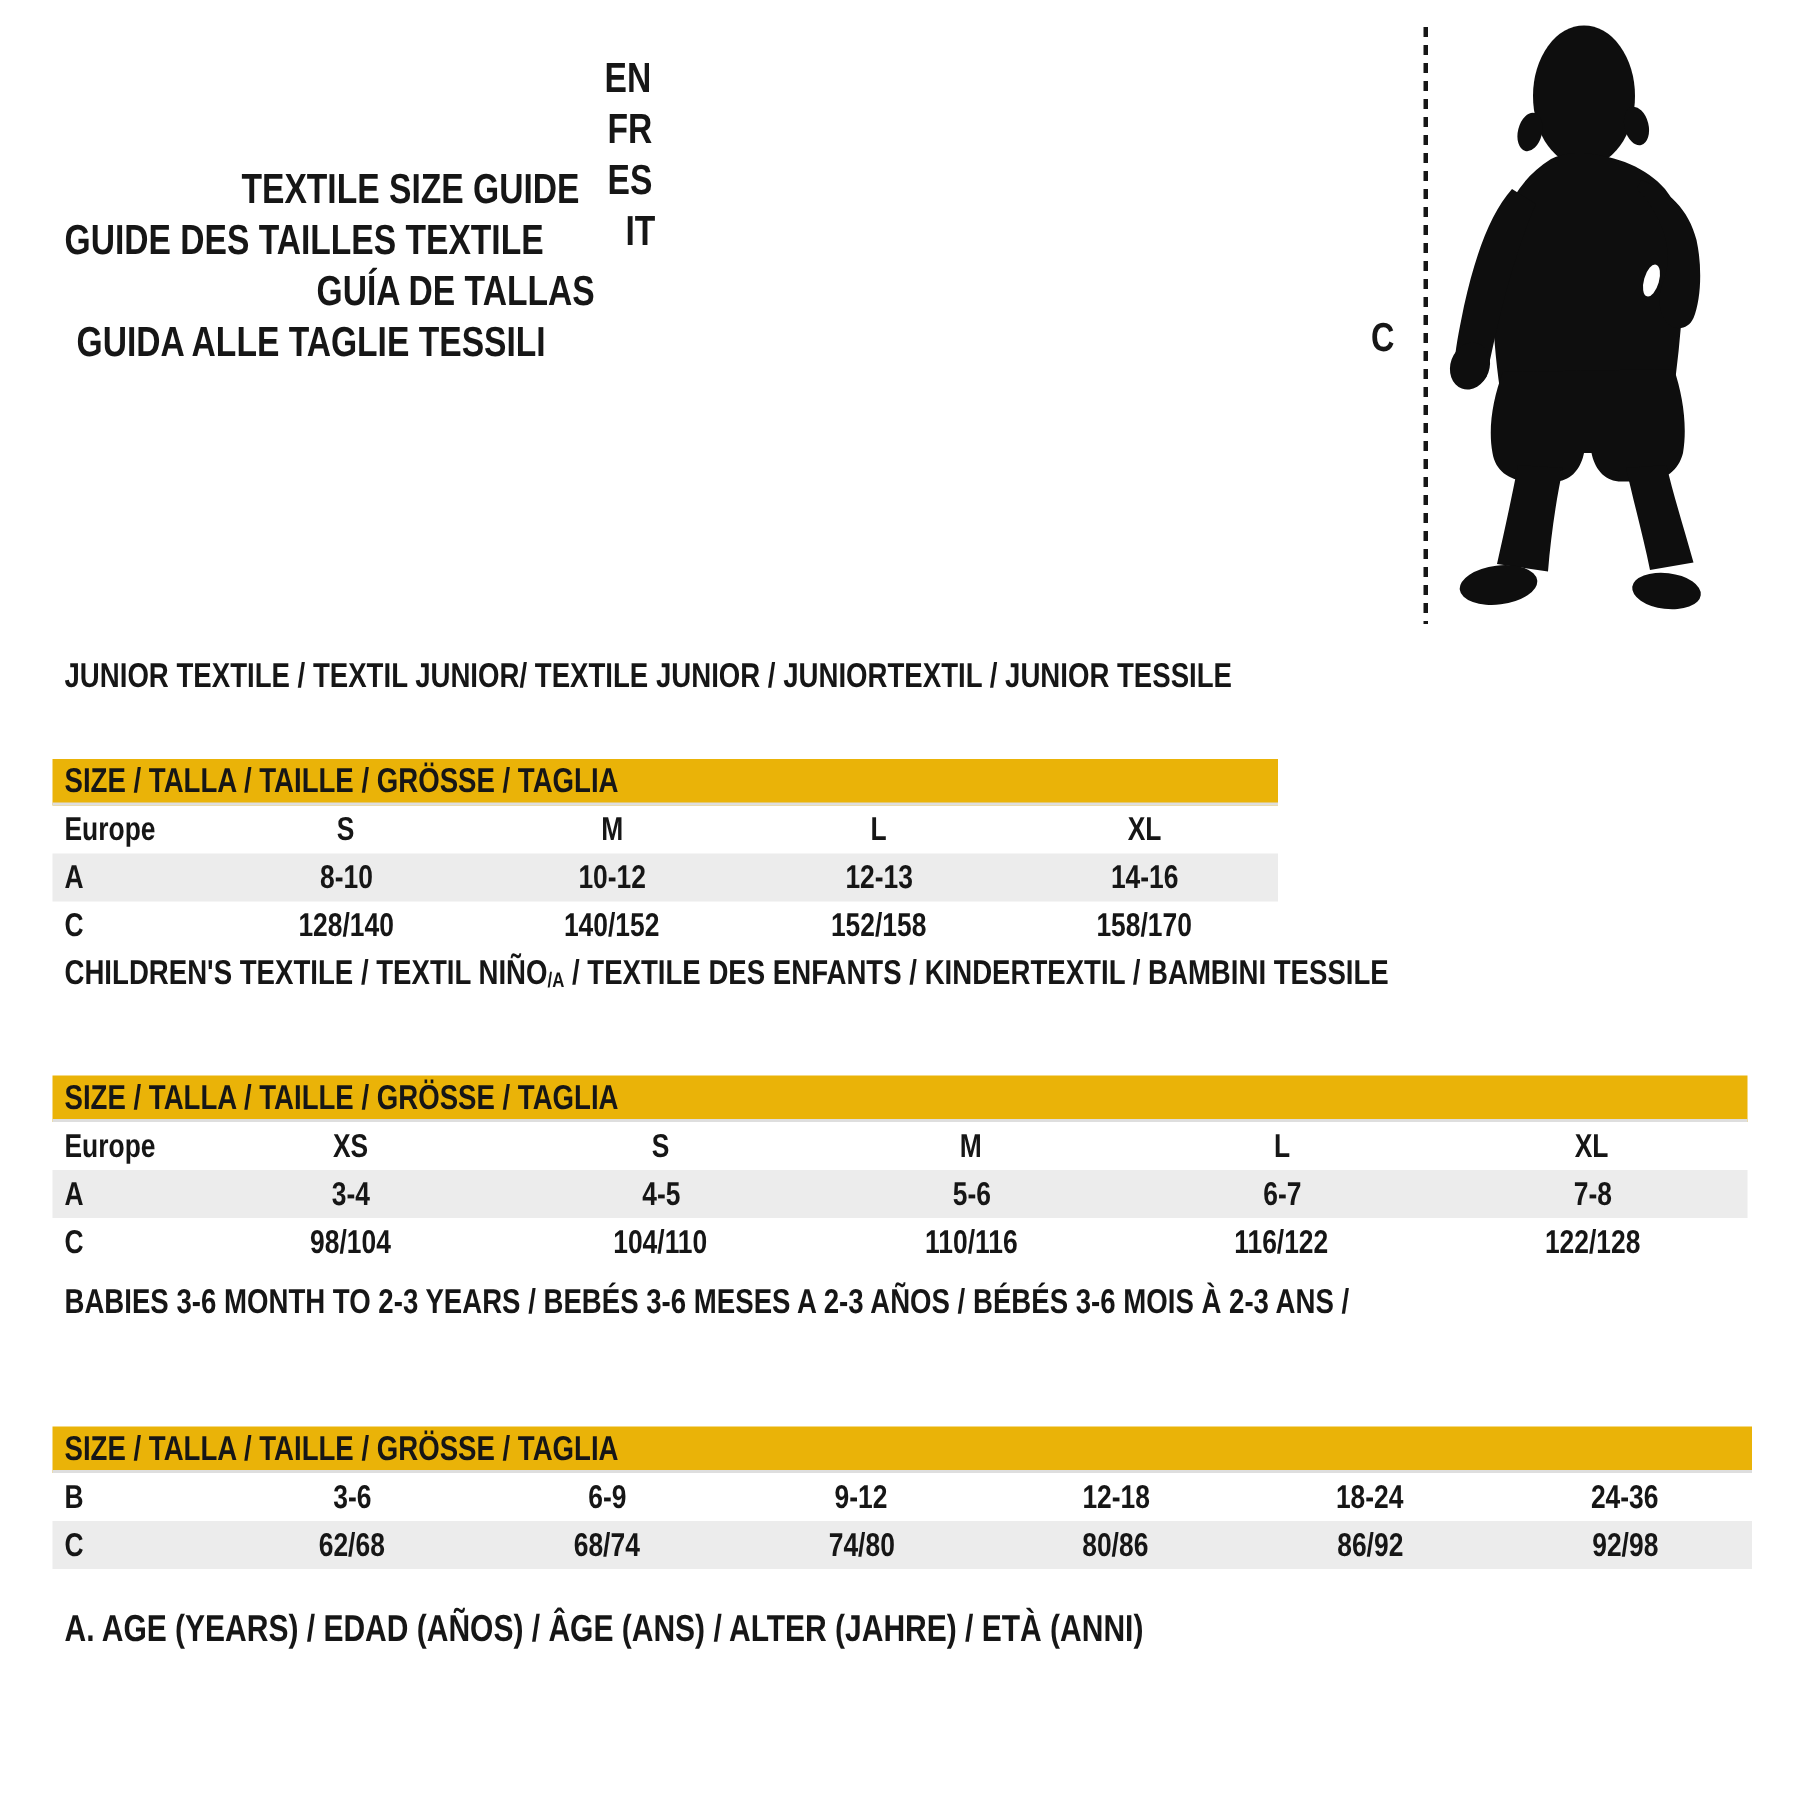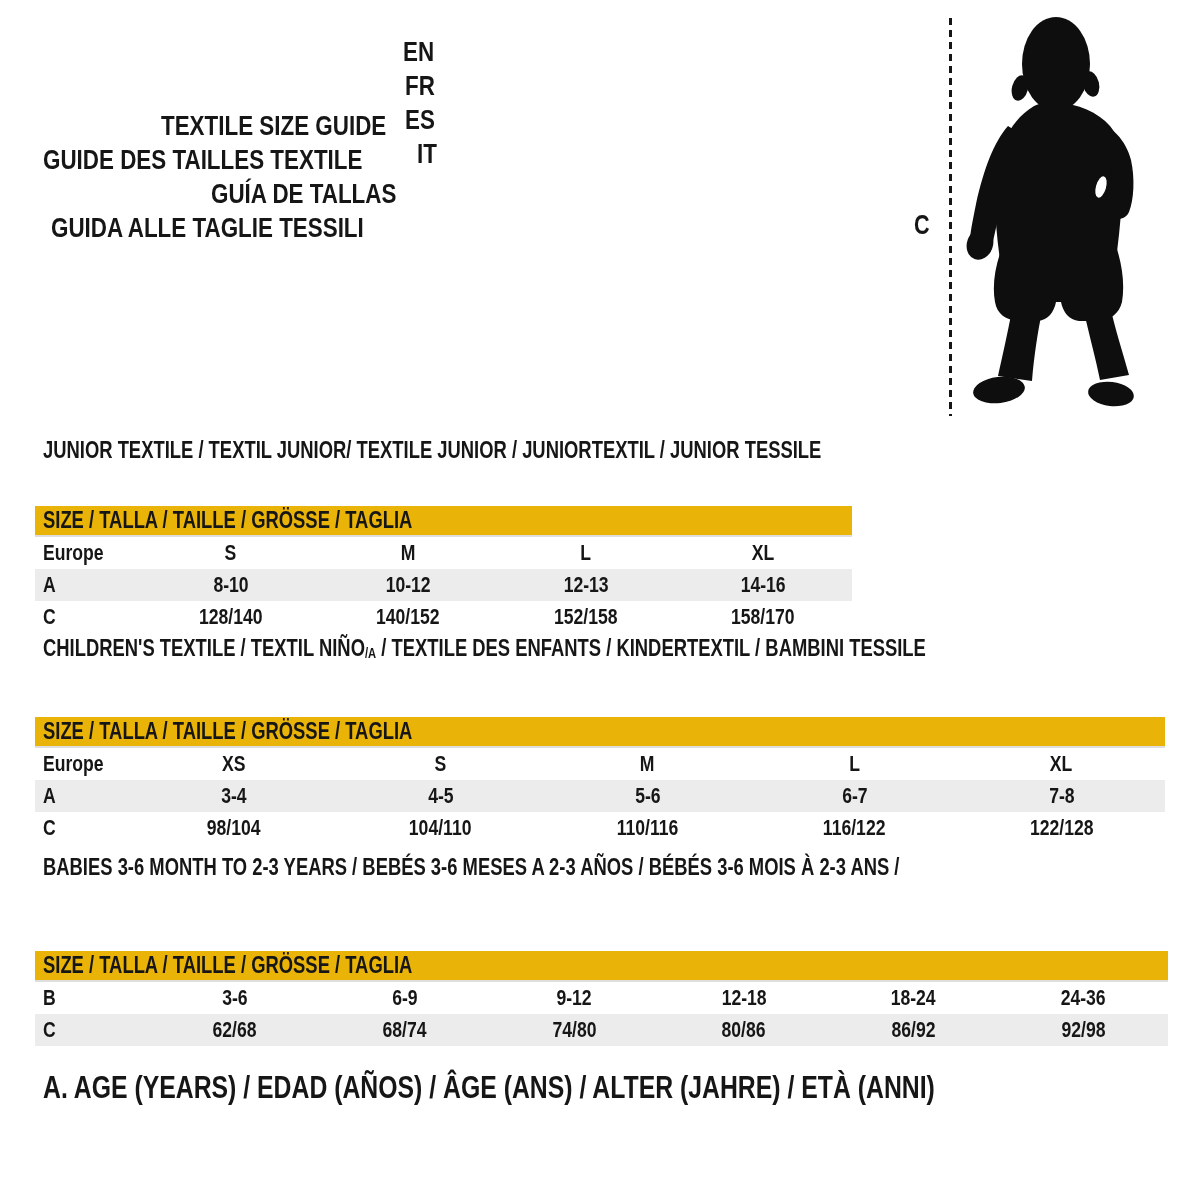--- a/index.html
+++ b/index.html
@@ -36,21 +36,21 @@
     height:29px; background:#eab308; border-bottom:2px solid #dedede;
     display:flex; align-items:center; padding-left:8px; font-size:23px;margin-top:23px;
   }
   .trow { display:grid; grid-template-columns:var(--cols); align-items:center; height:32px; font-size:22px; }
   .trow.alt { background:#ececec; }
   .tc { text-align:center; }
   .tc.lbl { text-align:left; padding-left:8px; }
 
   
   .legend { position:absolute; left:43px; top:1072px; }
-  .legend-line { display:flex; align-items:flex-end; height:34px; font-size:31px; }
+  .legend-line { display:flex; align-items:flex-start; height:34px; font-size:25px; }
 </style>
 </head>
 <body>
 
 <div class="page">
 
   <div class="langs">
     <div class="lang-row">
       <span class="lang-code"><span class="cond">EN</span></span>
       <span class="cond">TEXTILE SIZE GUIDE</span>

